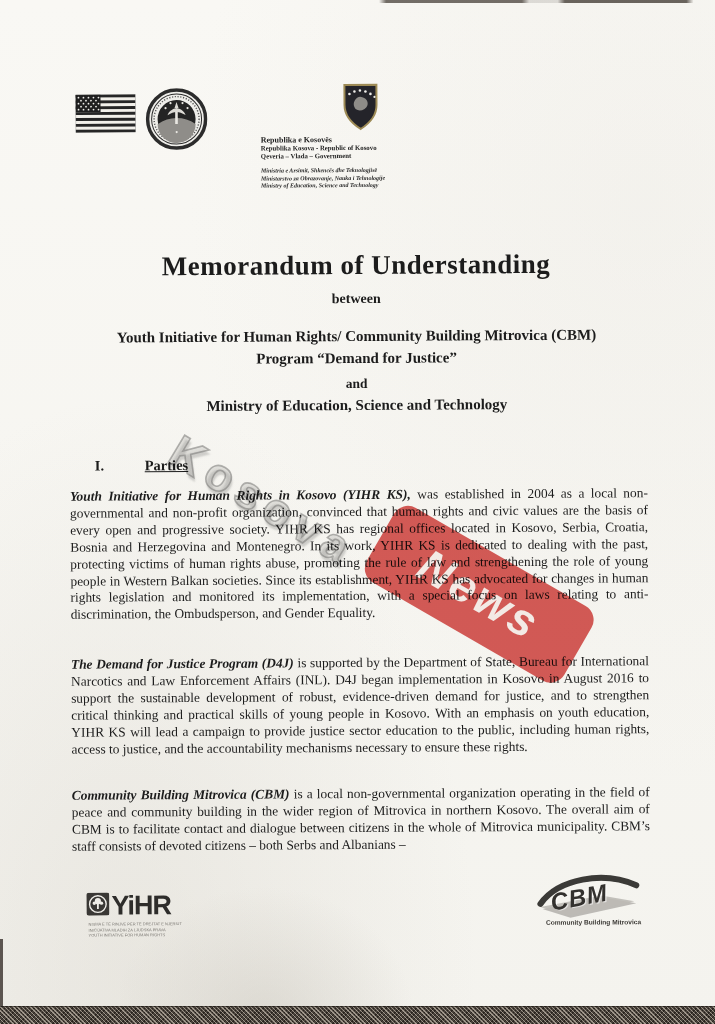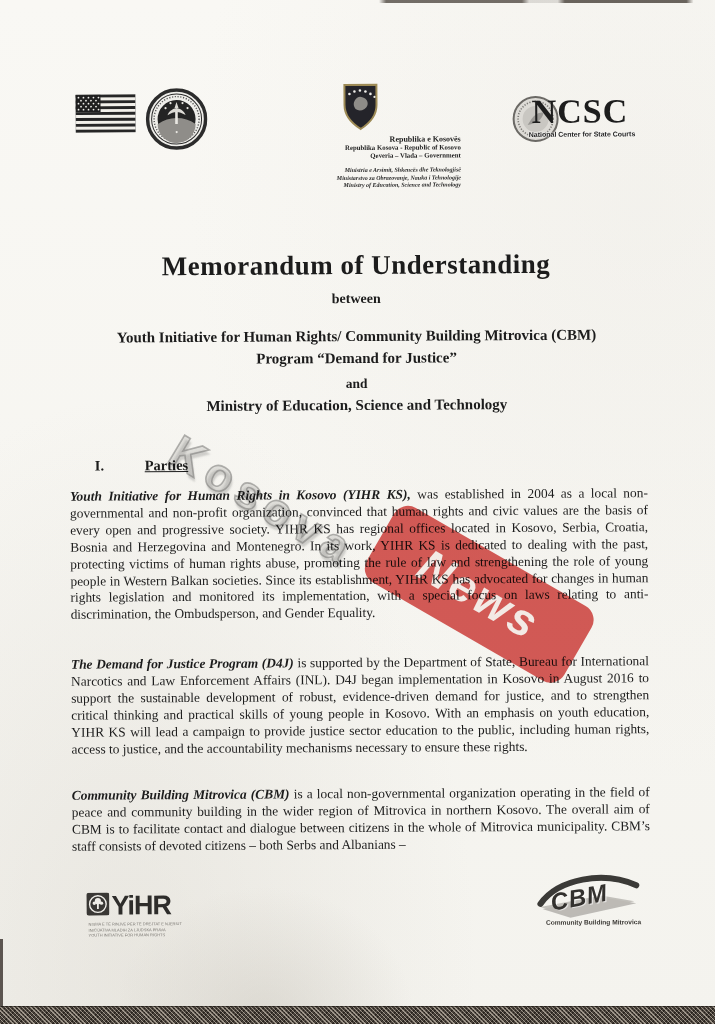--- a/index.html
+++ b/index.html
@@ -18,21 +18,21 @@
     background-image:
       repeating-linear-gradient(45deg, rgba(232,222,206,.55) 0 1px, transparent 1px 3px),
       repeating-linear-gradient(-45deg, rgba(25,20,15,.65) 0 1px, transparent 1px 3px);
     border-top:1px solid rgba(35,30,25,.6);}
   .scan-left{position:absolute;left:0;bottom:17px;width:3px;height:68px;z-index:6;background:rgba(55,48,42,.8);}
   .fold-shadow{position:absolute;left:120px;bottom:10px;width:320px;height:150px;z-index:1;pointer-events:none;
     background:radial-gradient(ellipse at 45% 100%, rgba(190,185,175,.35), transparent 60%);}
   
   .flag{position:absolute;left:78px;top:93px;}
   .seal{position:absolute;left:148px;top:87px;}
-  .gov-block{position:absolute;left:263px;top:83px;width:200px;text-align:right;}
+  .gov-block{position:absolute;left:263px;top:83px;width:200px;text-align:left;}
   .kosovo-emblem{display:block;margin:0 auto 4px auto;}
   .gov-line1{font-size:8px;font-weight:700;line-height:9px;}
   .gov-line{font-size:6.8px;font-weight:700;line-height:8px;}
   .min-lines{margin-top:7px;}
   .min-line{font-size:6px;font-weight:700;font-style:italic;line-height:7.5px;color:#2a2a2a;}
   .ncsc{position:absolute;left:512px;top:92px;width:150px;height:56px;}
   .ncsc svg{position:absolute;left:2px;top:4px;}
   .ncsc-word{position:absolute;left:22px;top:2px;font-family:"Liberation Serif",serif;font-weight:700;font-size:34px;letter-spacing:1px;color:#1d1d1d;}
   .ncsc-tag{position:absolute;left:19px;top:40px;font-family:"Liberation Sans",sans-serif;font-weight:700;font-size:7px;color:#242424;white-space:nowrap;text-shadow:0 0 2px #fff,0 0 2px #fff;}
   
@@ -159,30 +159,20 @@
       <div class="gov-line1">Republika e Kosovës</div>
       <div class="gov-line">Republika Kosova - Republic of Kosovo</div>
       <div class="gov-line">Qeveria – Vlada – Government</div>
       <div class="min-lines">
         <div class="min-line">Ministria e Arsimit, Shkencës dhe Teknologjisë</div>
         <div class="min-line">Ministarstvo za Obrazovanje, Nauka i Tehnologije</div>
         <div class="min-line">Ministry of Education, Science and Technology</div>
       </div>
     </div>
 
-    <div class="ncsc">
-      <svg width="48" height="48" viewBox="0 0 48 48">
-        <circle cx="24" cy="24" r="22" fill="#dddbd6" stroke="#6b6965" stroke-width="2"></circle>
-        <circle cx="24" cy="24" r="17.5" fill="none" stroke="#7b7975" stroke-width="1.6" stroke-dasharray="1.2 1.5"></circle>
-        <circle cx="24" cy="24" r="13" fill="#c9c7c2"></circle>
-        <path d="M16,30 q8,-14 16,-12 q-2,10 -16,12z" fill="#9a9894"></path>
-      </svg>
-      <span class="ncsc-word">NCSC</span>
-      <span class="ncsc-tag">National Center for State Courts</span>
-    </div>
 
     <div class="t-center doc-title">Memorandum of Understanding</div>
     <div class="t-center t-between">between</div>
     <div class="t-center t-party1">Youth Initiative for Human Rights/ Community Building Mitrovica (CBM)</div>
     <div class="t-center t-party1b">Program “Demand for Justice”</div>
     <div class="t-center t-and">and</div>
     <div class="t-center t-party2">Ministry of Education, Science and Technology</div>
 
     <div class="sec-head">
       <span class="num">I.</span><span>Parties</span>

